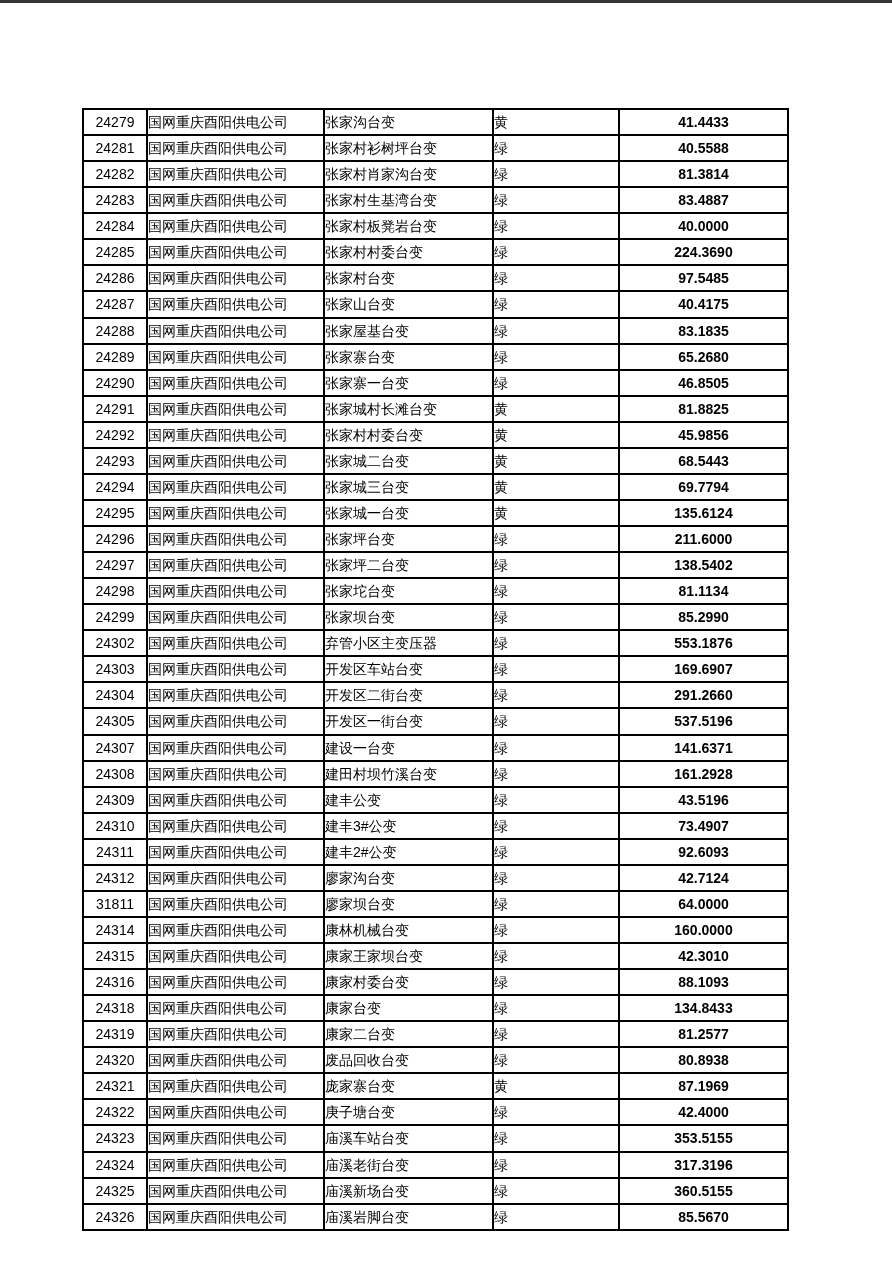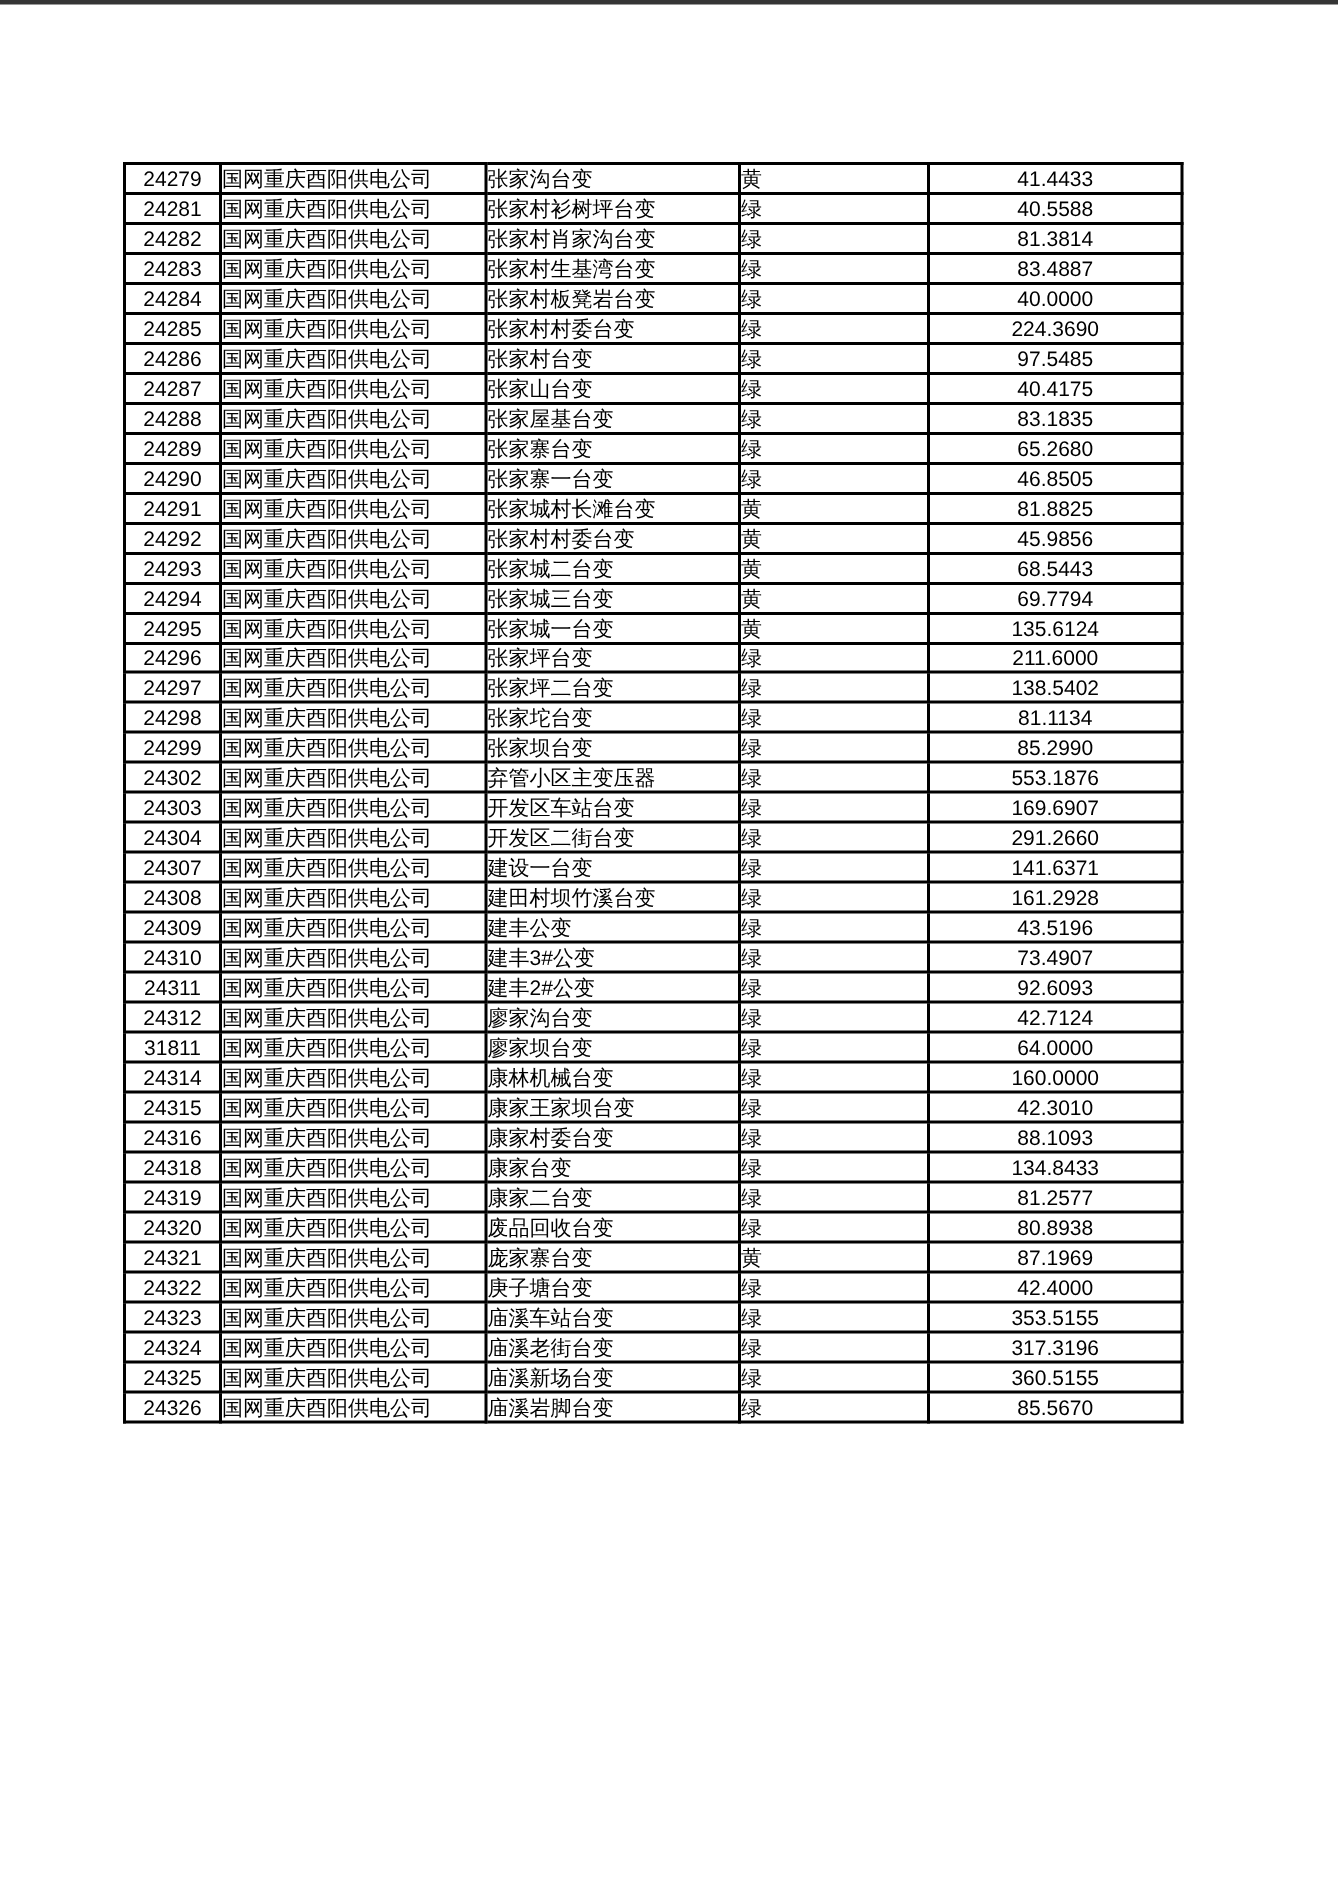--- a/index.html
+++ b/index.html
@@ -12,37 +12,37 @@
   }
   .top-rule {
     position: absolute;
     left: 0; top: 0;
     width: 892px; height: 3px;
     background: #353535;
   }
   table.data-table {
     position: absolute;
     left: 82px; top: 108px;
-    width: 705px; height: 841px;
+    width: 705px; height: 1123px;
     border-collapse: collapse;
     table-layout: fixed;
   }
   table.data-table td {
     border: 2px solid #000000;
     font-size: 14px;
     color: #000000;
     vertical-align: middle;
     line-height: 1;
     white-space: nowrap;
     overflow: hidden;
     padding: 0;
   }
   td.c-id    { text-align: center; font-size: 14.5px; }
   td.c-left  { text-align: left; padding-left: 5px; }
-  td.c-val   { text-align: center; font-size: 14.5px; }
+  td.c-val   { text-align: center; font-size: 14.5px; font-weight: bold; }
 </style>
 </head>
 <body>
 
 <div class="top-rule"></div>
 
 <table class="data-table">
   <colgroup>
     <col style="width:64px">
     <col style="width:177px">
@@ -206,20 +206,27 @@
         <td class="c-val">169.6907</td>
       </tr>
       <tr>
         <td class="c-id">24304</td>
         <td class="c-left">国网重庆酉阳供电公司</td>
         <td class="c-left">开发区二街台变</td>
         <td class="c-left">绿</td>
         <td class="c-val">291.2660</td>
       </tr>
       <tr>
+        <td class="c-id">24305</td>
+        <td class="c-left">国网重庆酉阳供电公司</td>
+        <td class="c-left">开发区一街台变</td>
+        <td class="c-left">绿</td>
+        <td class="c-val">537.5196</td>
+      </tr>
+      <tr>
         <td class="c-id">24307</td>
         <td class="c-left">国网重庆酉阳供电公司</td>
         <td class="c-left">建设一台变</td>
         <td class="c-left">绿</td>
         <td class="c-val">141.6371</td>
       </tr>
       <tr>
         <td class="c-id">24308</td>
         <td class="c-left">国网重庆酉阳供电公司</td>
         <td class="c-left">建田村坝竹溪台变</td>

